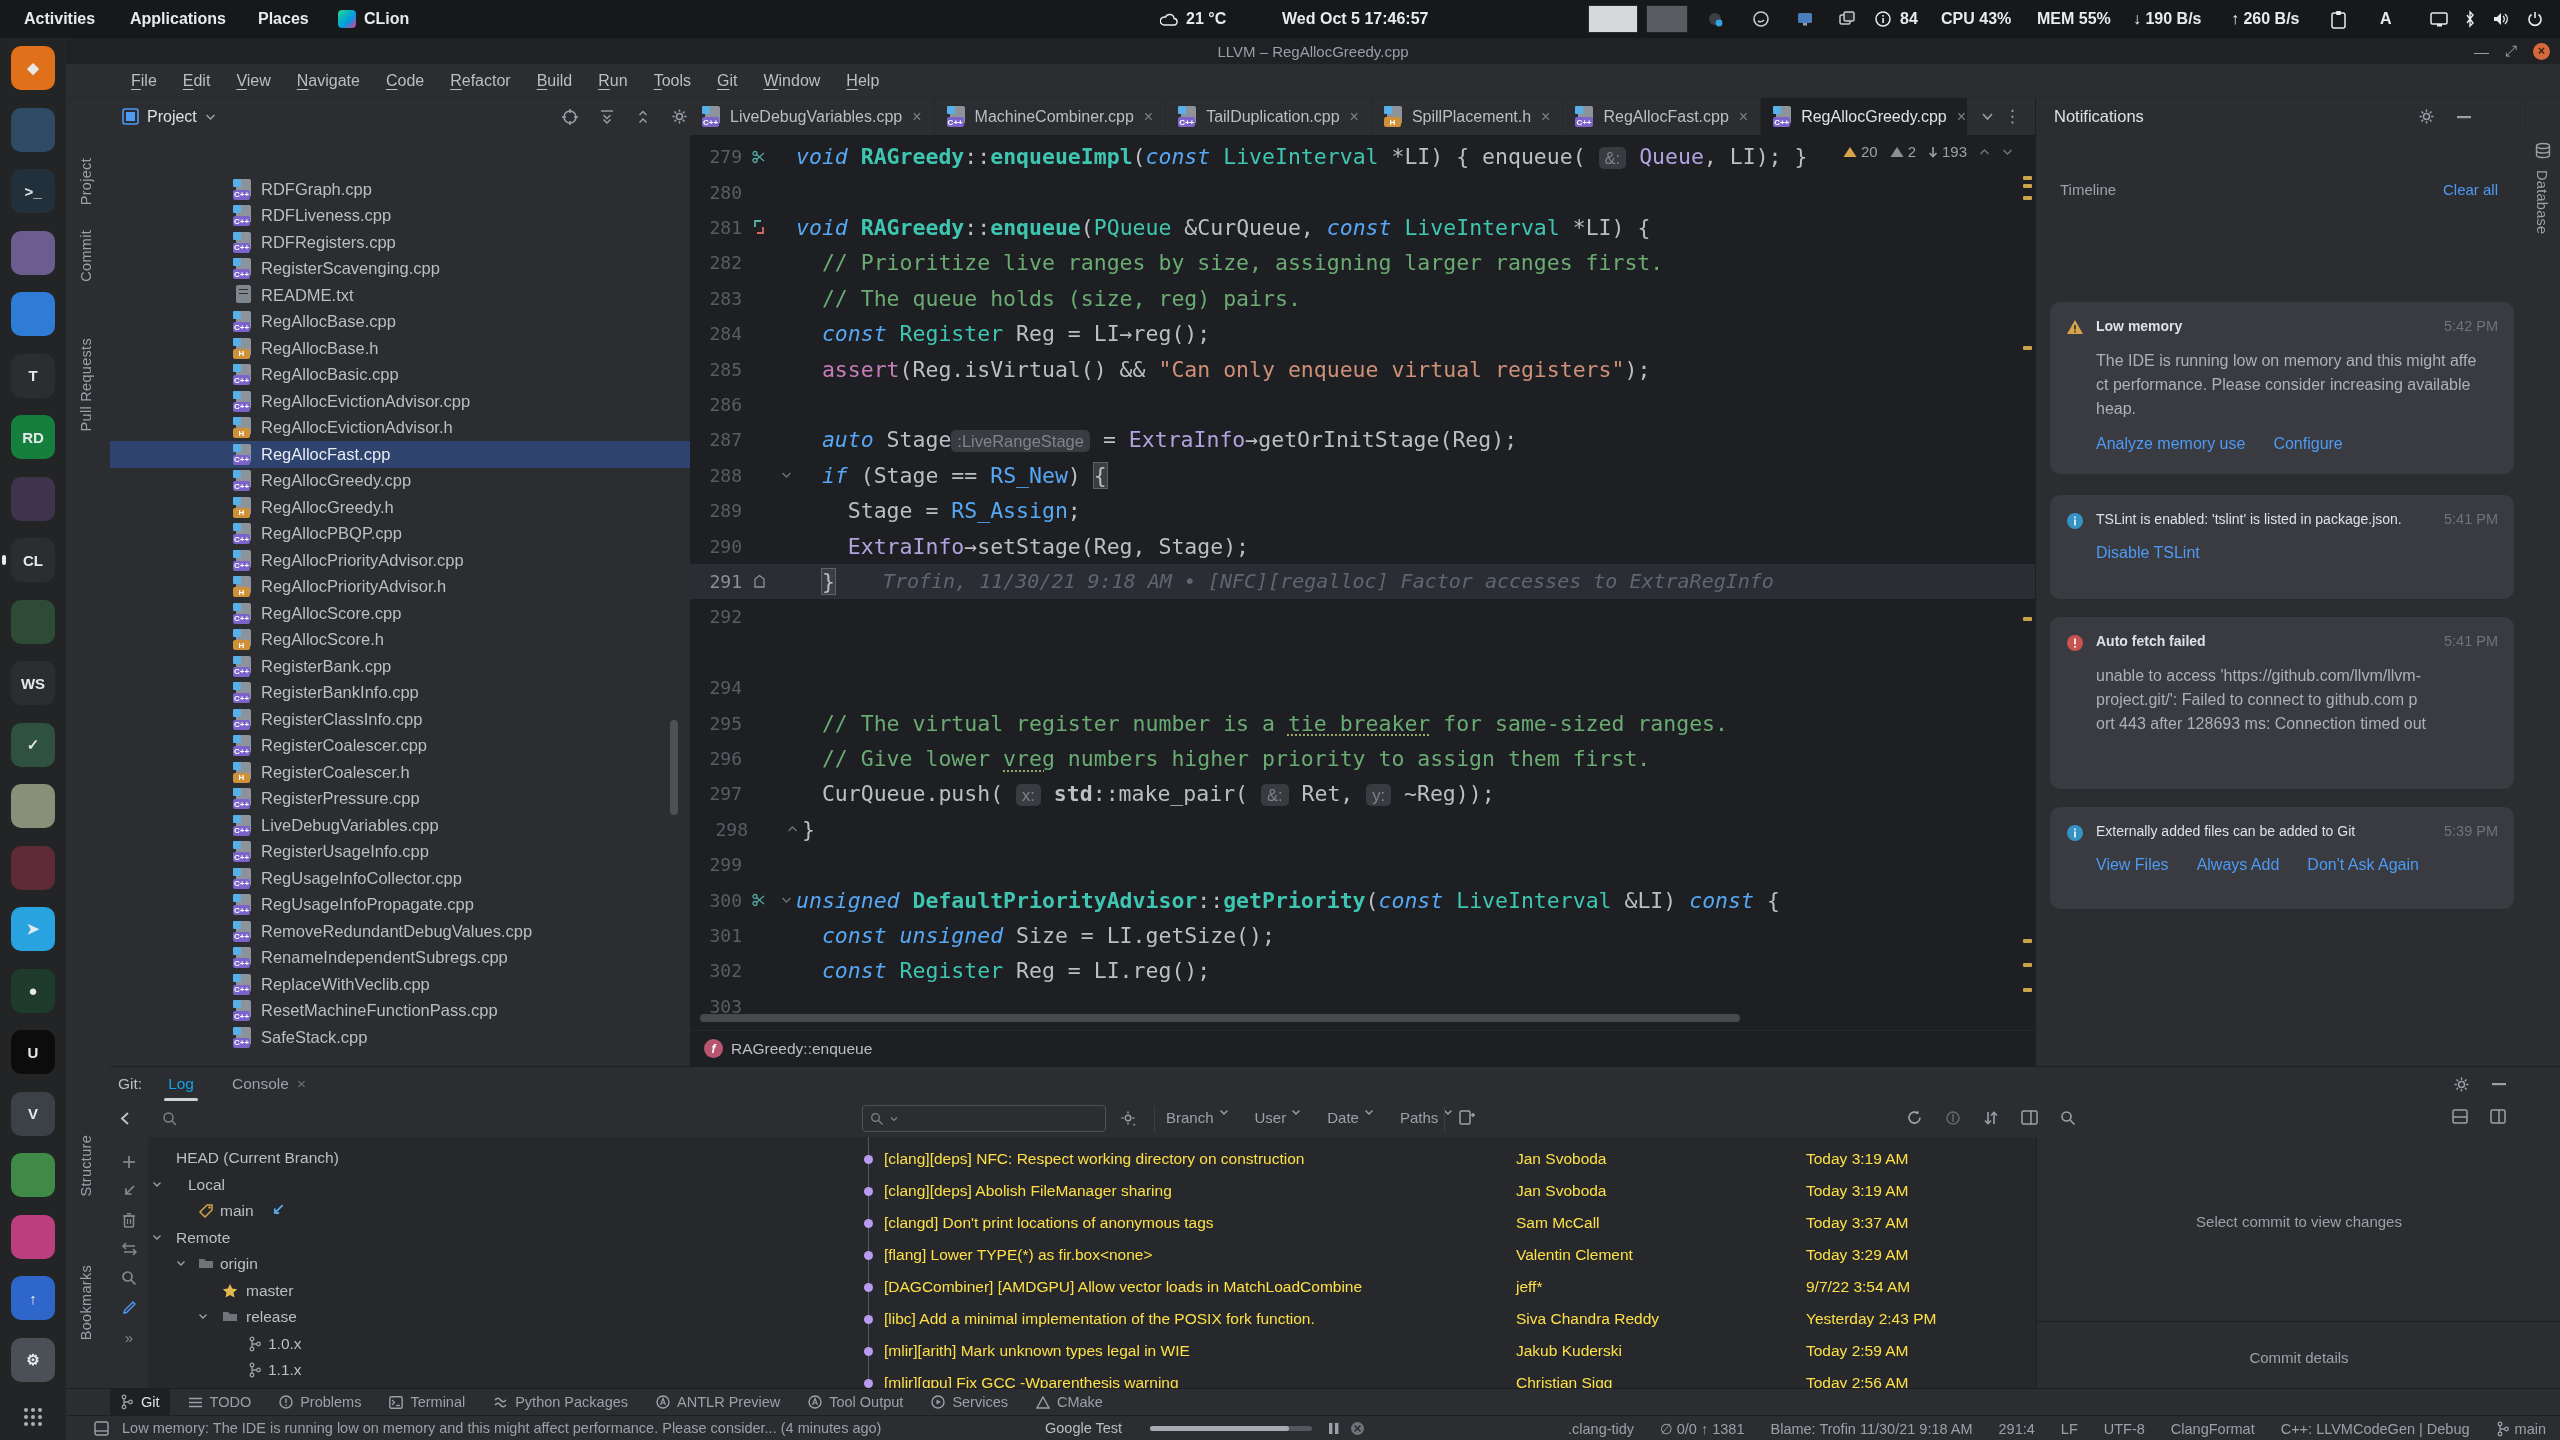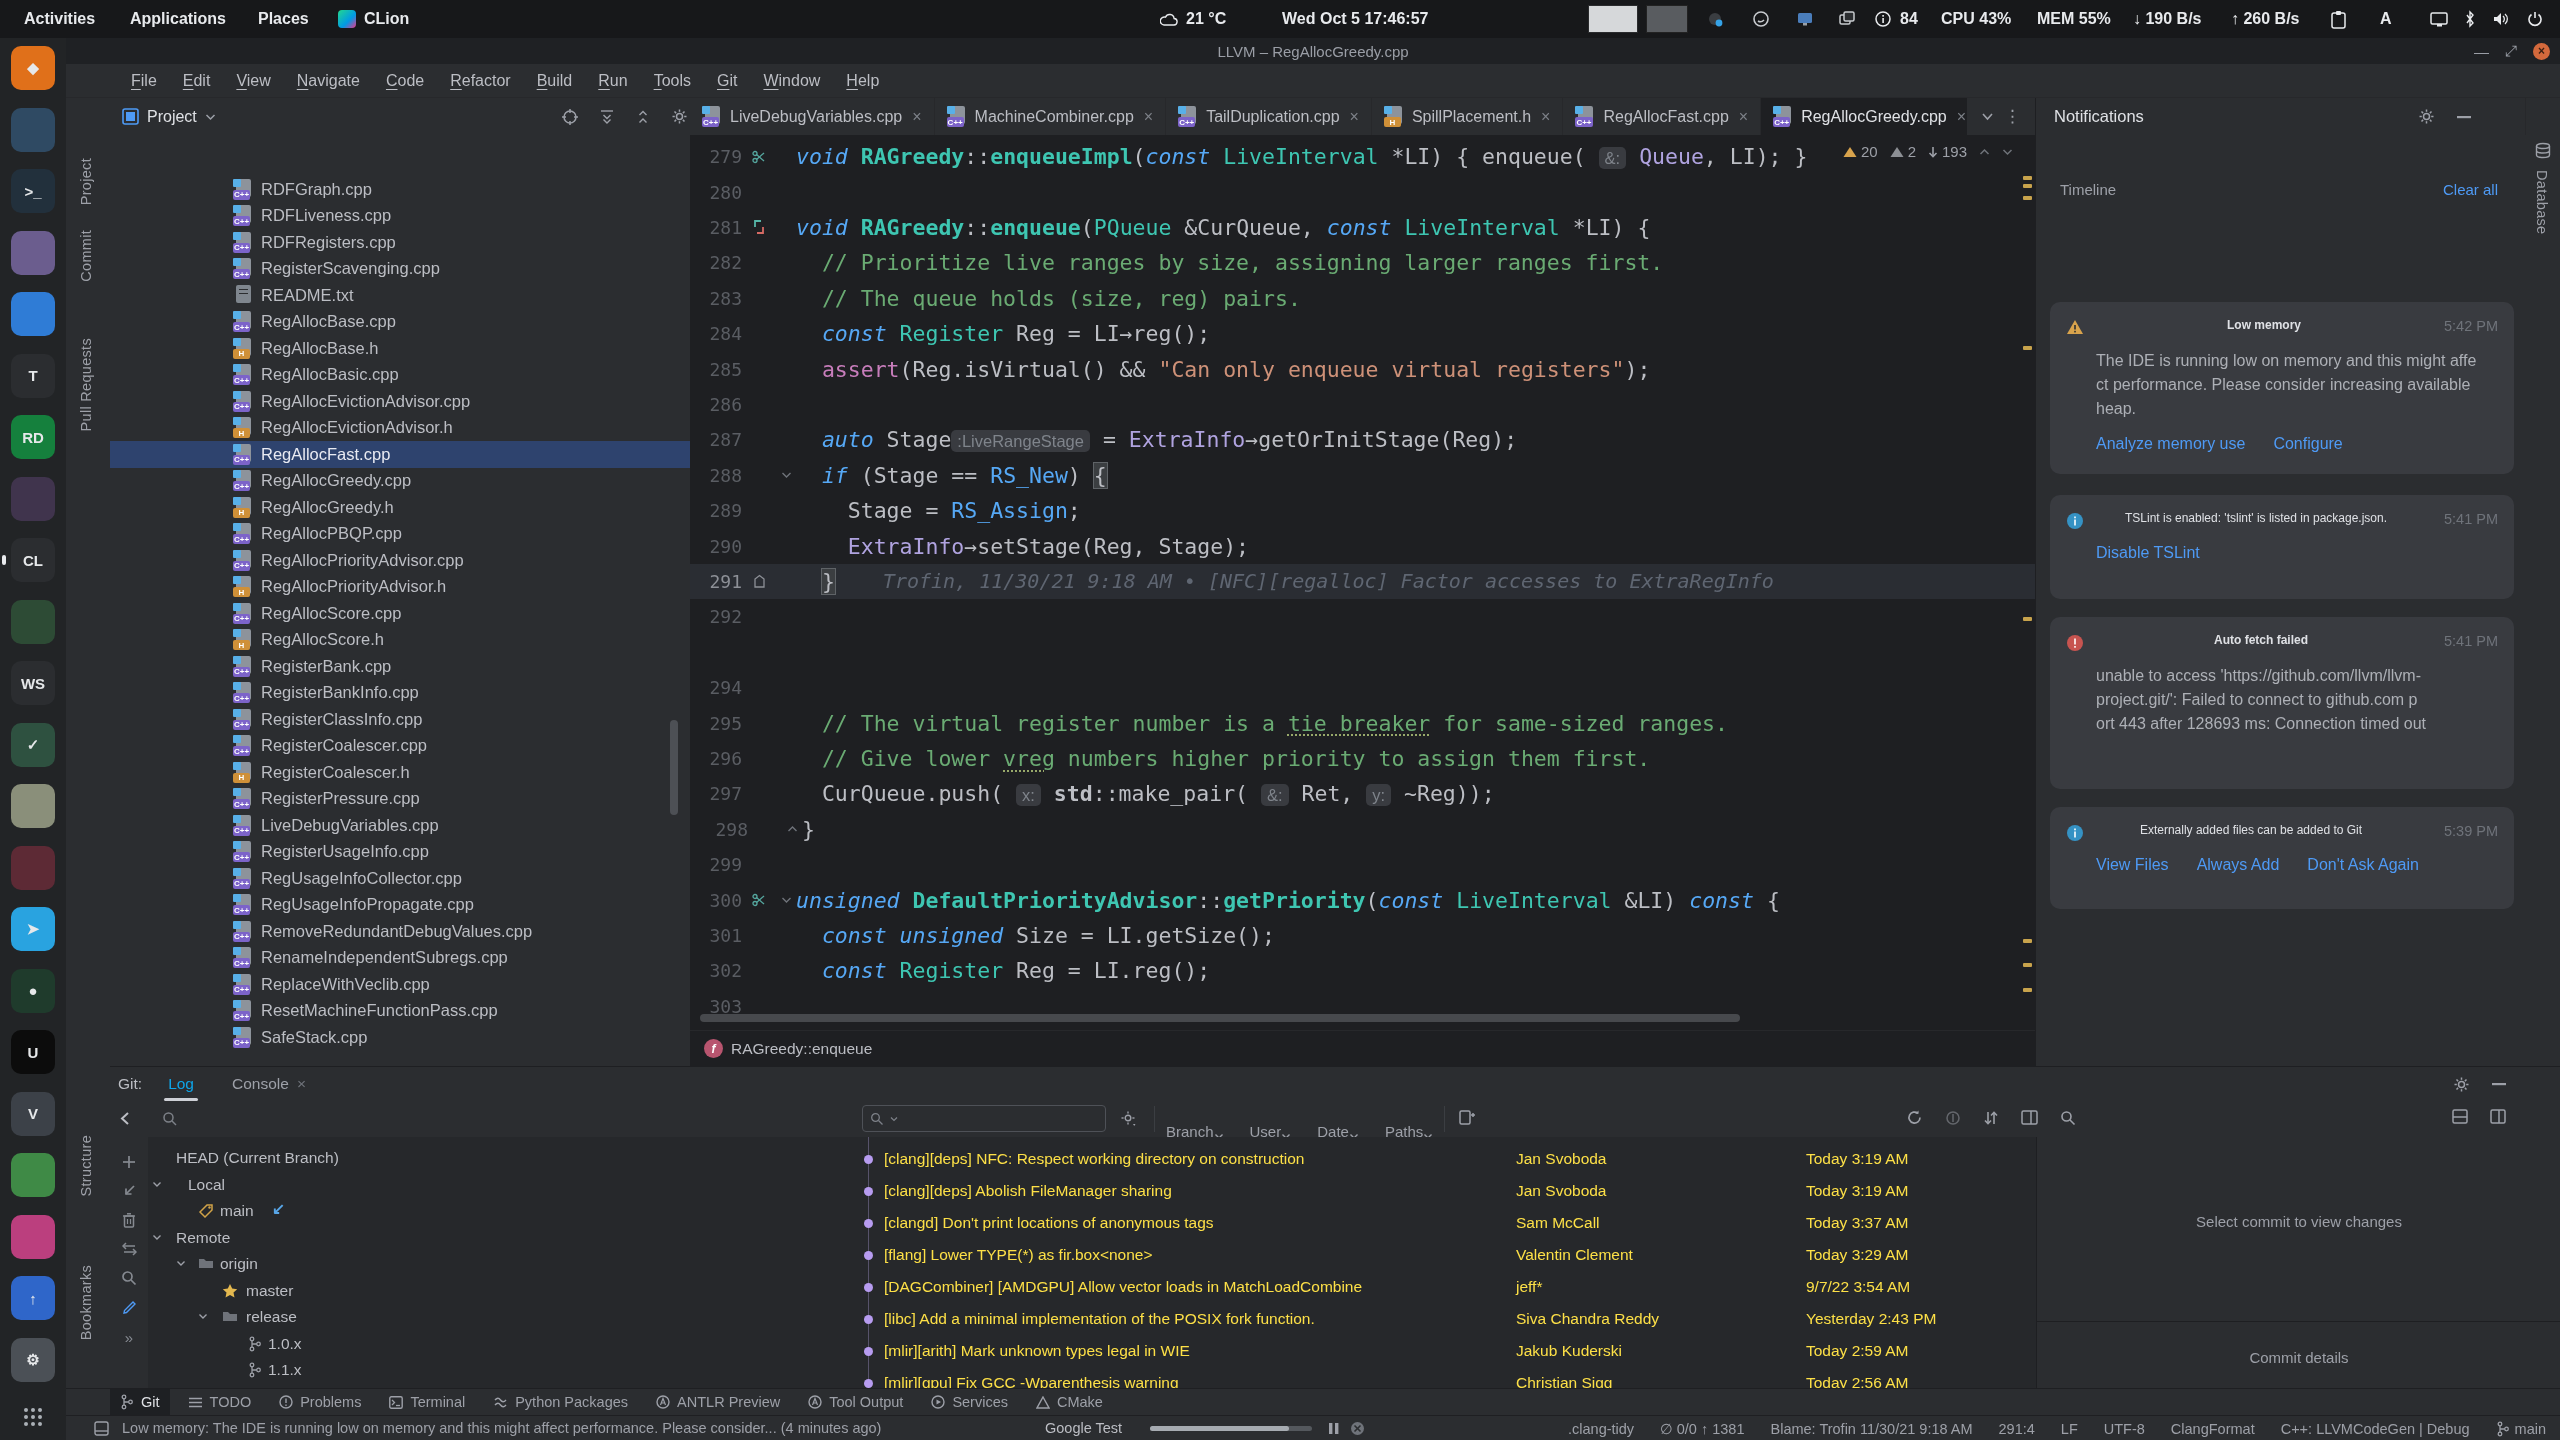--- a/index.html
+++ b/index.html
@@ -85,34 +85,34 @@
           display:flex;align-items:center;gap:8px;padding-left:14px;box-sizing:border-box;font-size:15.5px;color:#bcbec4;}
   .fbadge{width:19px;height:19px;border-radius:50%;background:#b8556f;color:#fff;display:flex;align-items:center;
           justify-content:center;font-size:12px;font-style:italic;font-weight:700;}
   .stripemark{position:absolute;width:9px;height:4px;background:#c8a34c;border-radius:1px;right:3px;}
   
   #notif{position:absolute;left:1969px;top:97px;width:490px;height:931px;background:#2b2d30;border-left:1px solid #1e1f22;}
   #notifhead{position:absolute;left:1969px;top:60px;width:490px;height:37px;background:#2b2d30;border-left:1px solid #1e1f22;
              display:flex;align-items:center;font-size:16.5px;color:#dfe1e5;padding-left:18px;box-sizing:border-box;}
   .ncard{position:absolute;left:14px;width:464px;background:#393b40;border-radius:10px;box-sizing:border-box;padding:16px;}
   .ncard .trow2{display:flex;gap:12px;}
-  .ncard .ttl{font-size:12px;color:#dfe1e5;text-align:center;}
+  .ncard .ttl{font-size:14px;color:#dfe1e5;}
   .ncard .ttl.b{font-weight:700;}
   .ncard .time{margin-left:auto;color:#6f737a;font-size:14.5px;flex:0 0 auto;}
   .ncard .body{margin:12px 0 0 30px;font-size:16px;line-height:24px;color:#adb0b6;}
   .ncard .links{margin:14px 0 0 30px;display:flex;gap:28px;font-size:16px;color:#4e9af5;}
   .nicon{width:18px;height:18px;flex:0 0 auto;margin-top:1px;}
   .link{color:#4e9af5;}
   
   #git{position:absolute;left:44px;top:1028px;width:2450px;height:322px;background:#2b2d30;border-top:1px solid #1e1f22;}
   #git .hdr{position:absolute;left:0;top:0;width:100%;height:34px;display:flex;align-items:center;font-size:15.5px;}
   #git .tbr{position:absolute;left:0;top:34px;width:100%;height:36px;border-bottom:1px solid #27282b;}
   .gsearch{position:absolute;left:752px;top:4px;width:244px;height:27px;border:1px solid #4e5157;border-radius:4px;
            display:flex;align-items:center;gap:6px;padding:0 7px;box-sizing:border-box;color:#7d8188;}
-  .filt{display:flex;align-items:flex-end;color:#9da0a8;font-size:15px;margin-top:14px;}
+  .filt{display:flex;align-items:flex-start;gap:5px;color:#9da0a8;font-size:15px;}
   .gcontent{position:absolute;left:0;top:70px;width:100%;height:252px;background:#26282b;overflow:hidden;}
   .minibar{position:absolute;left:0;top:0;width:38px;height:100%;background:#2b2d30;display:flex;flex-direction:column;
            align-items:center;gap:14px;padding-top:18px;color:#868a91;}
   .brow{position:absolute;height:26.5px;display:flex;align-items:center;font-size:15.5px;color:#bcbec4;}
   .crow{position:absolute;left:748px;width:1172px;height:32px;display:flex;align-items:center;font-size:15.5px;color:#fde047;}
   .crow .dot{position:absolute;left:6px;width:9px;height:9px;border-radius:50%;background:#b79cf0;}
   .crow .msg{position:absolute;left:26px;width:600px;white-space:nowrap;overflow:hidden;}
   .crow .auth{position:absolute;left:658px;width:260px;white-space:nowrap;}
   .crow .dt{position:absolute;left:948px;white-space:nowrap;}
   .graphline{position:absolute;left:758px;top:0;width:1px;height:100%;background:#57536b;}

